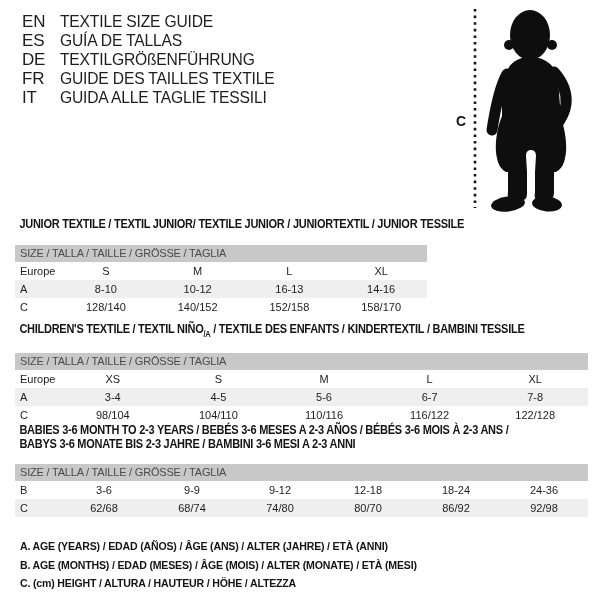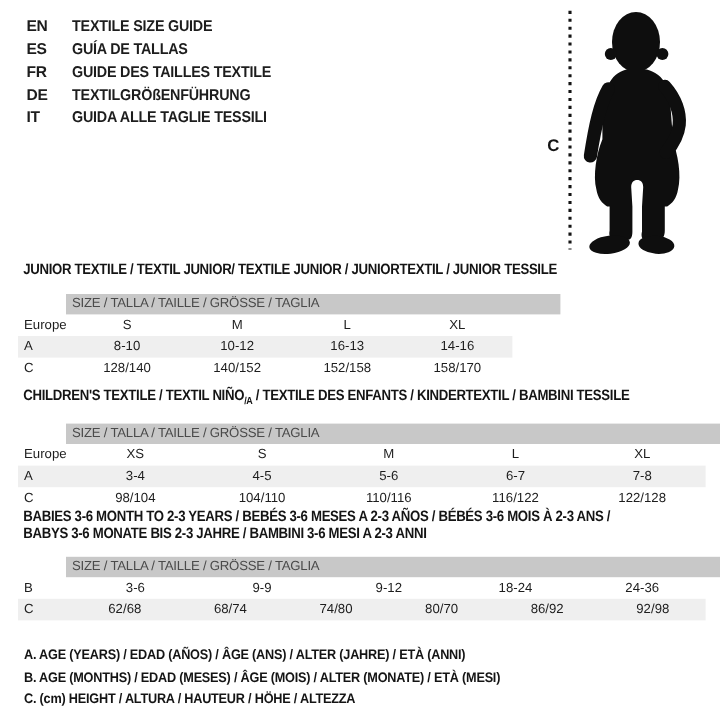--- a/index.html
+++ b/index.html
@@ -2,42 +2,42 @@
 <html><head>
 <meta charset="utf-8">
 <style>
   html,body{margin:0;padding:0;background:#fff;}
   .canvas{
     position:relative;width:600px;height:600px;background:#ffffff;overflow:hidden;
     font-family:"Liberation Sans",sans-serif;color:#1d1d1d;
   }
   
   .langs{position:absolute;left:22px;top:12px;}
-  .lang-row{display:flex;height:19px;line-height:19px;font-weight:bold;font-size:13px;letter-spacing:-.2px;}
+  .lang-row{display:flex;height:19px;line-height:19px;font-weight:normal;font-size:17px;letter-spacing:-.2px;}
   .lang-code{width:38px;}
   .lang-title{white-space:nowrap;transform:scaleX(.92);transform-origin:0 50%;}
   
   .figure{position:absolute;left:448px;top:4px;width:145px;height:212px;}
   
   .sections{position:absolute;left:15px;top:0;width:585px;height:480px;}
   .section{position:absolute;left:0;}
   .sec-junior{top:218px;}
   .sec-children{top:323px;}
   .sec-babies{top:424px;}
   .sec-heading{
     font-weight:bold;font-size:12.5px;line-height:13.5px;padding-left:5px;
     letter-spacing:-.3px;white-space:nowrap;transform:scaleX(.88);transform-origin:0 0;color:#141414;
   }
   .sec-heading sub{font-size:8.5px;}
   .sec-junior .sec-heading{margin-bottom:13px;}
   .sec-children .sec-heading{margin-bottom:12px;}
   .sec-babies .sec-heading{margin-bottom:13px;}
   .size-bar{
     height:17px;line-height:17px;background:#c8c8c8;color:#4a4a4a;
-    font-size:11px;padding-left:5px;letter-spacing:-.2px;box-sizing:border-box;white-space:nowrap;overflow:hidden;margin-left:40px;
+    font-size:11px;padding-left:5px;letter-spacing:-.2px;box-sizing:border-box;white-space:nowrap;overflow:hidden;
   }
   .sec-junior .size-bar,.sec-junior .trow{width:412px;}
   .sec-children .size-bar,.sec-children .trow{width:573px;}
   .sec-babies .size-bar,.sec-babies .trow{width:573px;}
   .trow{display:flex;height:18px;line-height:18px;font-size:11px;box-sizing:border-box;}
   .trow.shaded{background:#efefef;}
   .cell-label{width:45px;padding-left:5px;box-sizing:border-box;}
   .cell{flex:1;text-align:center;}
   
   .notes{position:absolute;left:20px;top:537px;}
@@ -54,26 +54,26 @@
   <div class="langs" id="langs">
       <div class="lang-row">
         <span class="lang-code">EN</span>
         <span class="lang-title">TEXTILE SIZE GUIDE</span>
       </div>
       <div class="lang-row">
         <span class="lang-code">ES</span>
         <span class="lang-title">GUÍA DE TALLAS</span>
       </div>
       <div class="lang-row">
+        <span class="lang-code">DE</span>
+        <span class="lang-title">TEXTILGRÖßENFÜHRUNG</span>
+      </div>
+      <div class="lang-row">
         <span class="lang-code">FR</span>
         <span class="lang-title">GUIDE DES TAILLES TEXTILE</span>
-      </div>
-      <div class="lang-row">
-        <span class="lang-code">DE</span>
-        <span class="lang-title">TEXTILGRÖßENFÜHRUNG</span>
       </div>
       <div class="lang-row">
         <span class="lang-code">IT</span>
         <span class="lang-title">GUIDA ALLE TAGLIE TESSILI</span>
       </div>
     </div>
 
   <svg class="figure" width="145" height="212" viewBox="0 0 145 212" xmlns="http://www.w3.org/2000/svg">
     <line x1="27" y1="5" x2="27" y2="204" stroke="#141414" stroke-width="2.6" stroke-dasharray="2.6 4"></line>
     <text x="8" y="122" font-size="14" font-weight="bold" fill="#141414" font-family="Liberation Sans, sans-serif">C</text>
@@ -155,20 +155,21 @@
       </div>
       <div class="section sec-babies">
         <div class="sec-heading"><span class="hline">BABIES 3-6 MONTH TO 2-3 YEARS / BEBÉS 3-6 MESES A 2-3 AÑOS / BÉBÉS 3-6 MOIS À 2-3 ANS /</span><br><span class="hline">BABYS 3-6 MONATE BIS 2-3 JAHRE / BAMBINI 3-6 MESI A 2-3 ANNI</span></div>
         <div class="size-bar">SIZE / TALLA / TAILLE / GRÖSSE / TAGLIA</div>
         <div class="tbl">
           <div class="trow">
             <div class="cell-label">B</div>
             <div class="cell">3-6</div>
             <div class="cell">9-9</div>
             <div class="cell">9-12</div>
+            <div class="cell">12-18</div>
             <div class="cell">18-24</div>
             <div class="cell">24-36</div>
           </div>
           <div class="trow shaded">
             <div class="cell-label">C</div>
             <div class="cell">62/68</div>
             <div class="cell">68/74</div>
             <div class="cell">74/80</div>
             <div class="cell">80/70</div>
             <div class="cell">86/92</div>

